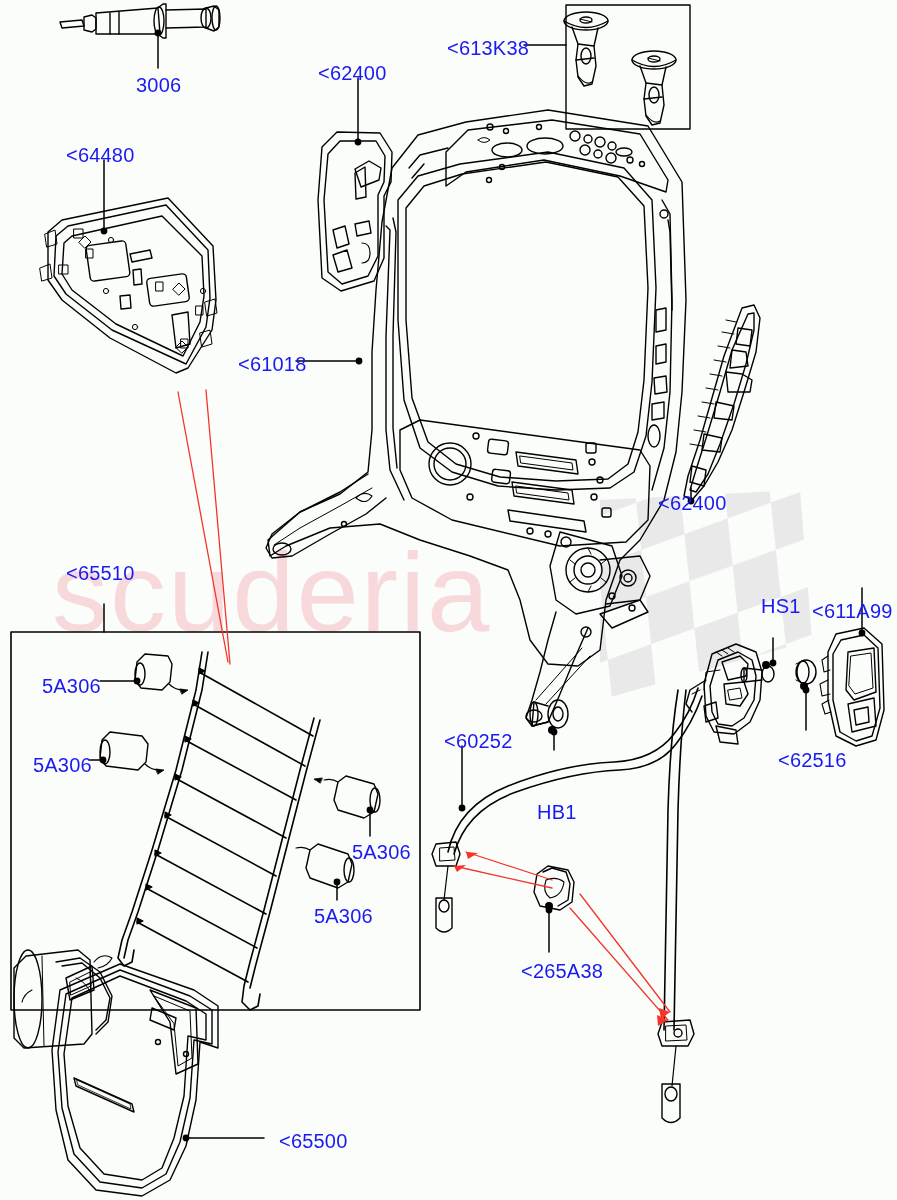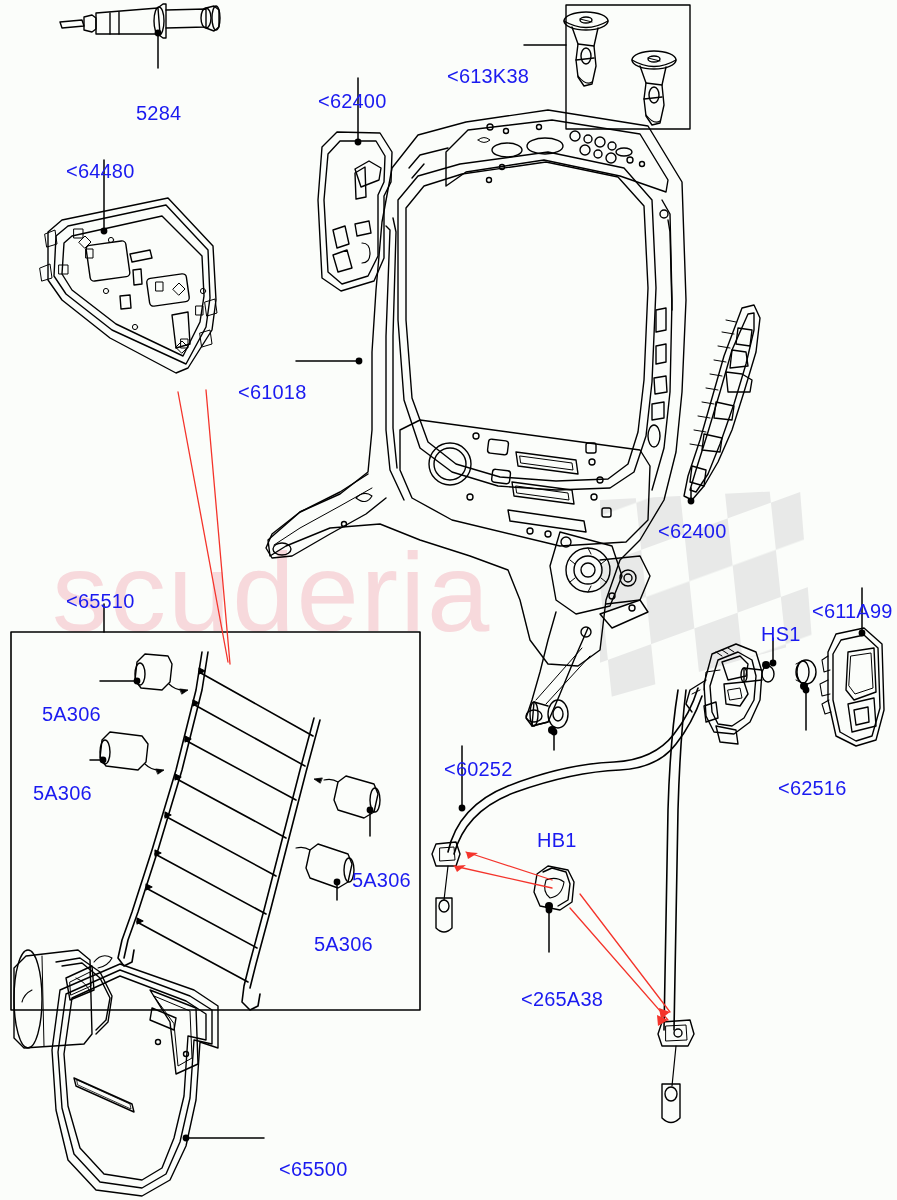--- a/index.html
+++ b/index.html
@@ -15,21 +15,20 @@
   #sheet svg{position:absolute;left:0;top:0;}
   .layer{position:absolute;left:0;top:0;width:897px;height:1200px;}
   .lbl{
     position:absolute;
     color:#1a1af0;
     font-size:20px;
     font-family:"Liberation Sans", sans-serif;
     white-space:nowrap;
     letter-spacing:0.2px;
     line-height:1;
-    margin-top:28px;
   }
   .wm-scuderia{
     position:absolute;
     left:52px;top:528px;
     font-size:112px;
     font-family:"Liberation Sans", sans-serif;
     color:#f7d9dc;
     letter-spacing:2px;
     font-weight:400;
     user-select:none;
@@ -516,27 +515,27 @@
 
       <path d="M466 852 l12 1 l-10 6 Z" fill="#f4342b" stroke="none"></path>
       <path d="M454 866 l12 -1 l-9 7 Z" fill="#f4342b" stroke="none"></path>
       <path d="M670 1012 l-11 -4 l2 11 Z" fill="#f4342b" stroke="none"></path>
       <path d="M668 1020 l-11 -5 l1 11 Z" fill="#f4342b" stroke="none"></path>
     </g>
 
   </svg>
 
   <div class="layer">
-    <div class="lbl" style="left:136px;top:75px">5284</div>
+    <div class="lbl" style="left:136px;top:75px">3006</div>
     <div class="lbl" style="left:318px;top:63px">&lt;62400</div>
     <div class="lbl" style="left:447px;top:38px">&lt;613K38</div>
-    <div class="lbl" style="left:66px;top:133px">&lt;64480</div>
+    <div class="lbl" style="left:66px;top:145px">&lt;64480</div>
     <div class="lbl" style="left:238px;top:354px">&lt;61018</div>
     <div class="lbl" style="left:658px;top:493px">&lt;62400</div>
-    <div class="lbl" style="left:812px;top:573px">&lt;611A99</div>
+    <div class="lbl" style="left:812px;top:601px">&lt;611A99</div>
     <div class="lbl" style="left:761px;top:596px">HS1</div>
     <div class="lbl" style="left:66px;top:563px">&lt;65510</div>
     <div class="lbl" style="left:42px;top:676px">5A306</div>
     <div class="lbl" style="left:33px;top:755px">5A306</div>
     <div class="lbl" style="left:352px;top:842px">5A306</div>
     <div class="lbl" style="left:314px;top:906px">5A306</div>
     <div class="lbl" style="left:444px;top:731px">&lt;60252</div>
     <div class="lbl" style="left:537px;top:802px">HB1</div>
     <div class="lbl" style="left:778px;top:750px">&lt;62516</div>
     <div class="lbl" style="left:521px;top:961px">&lt;265A38</div>

